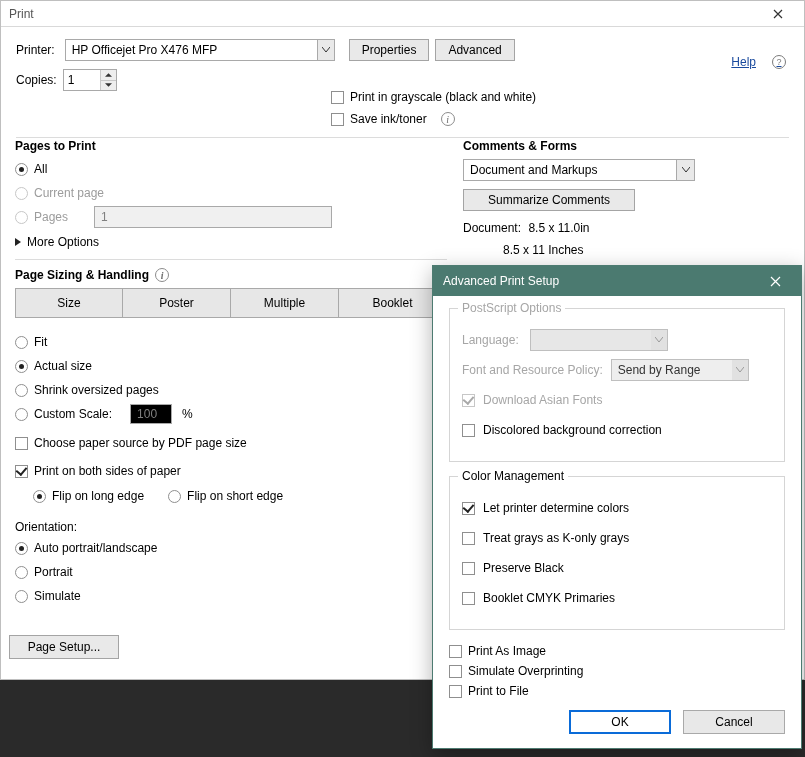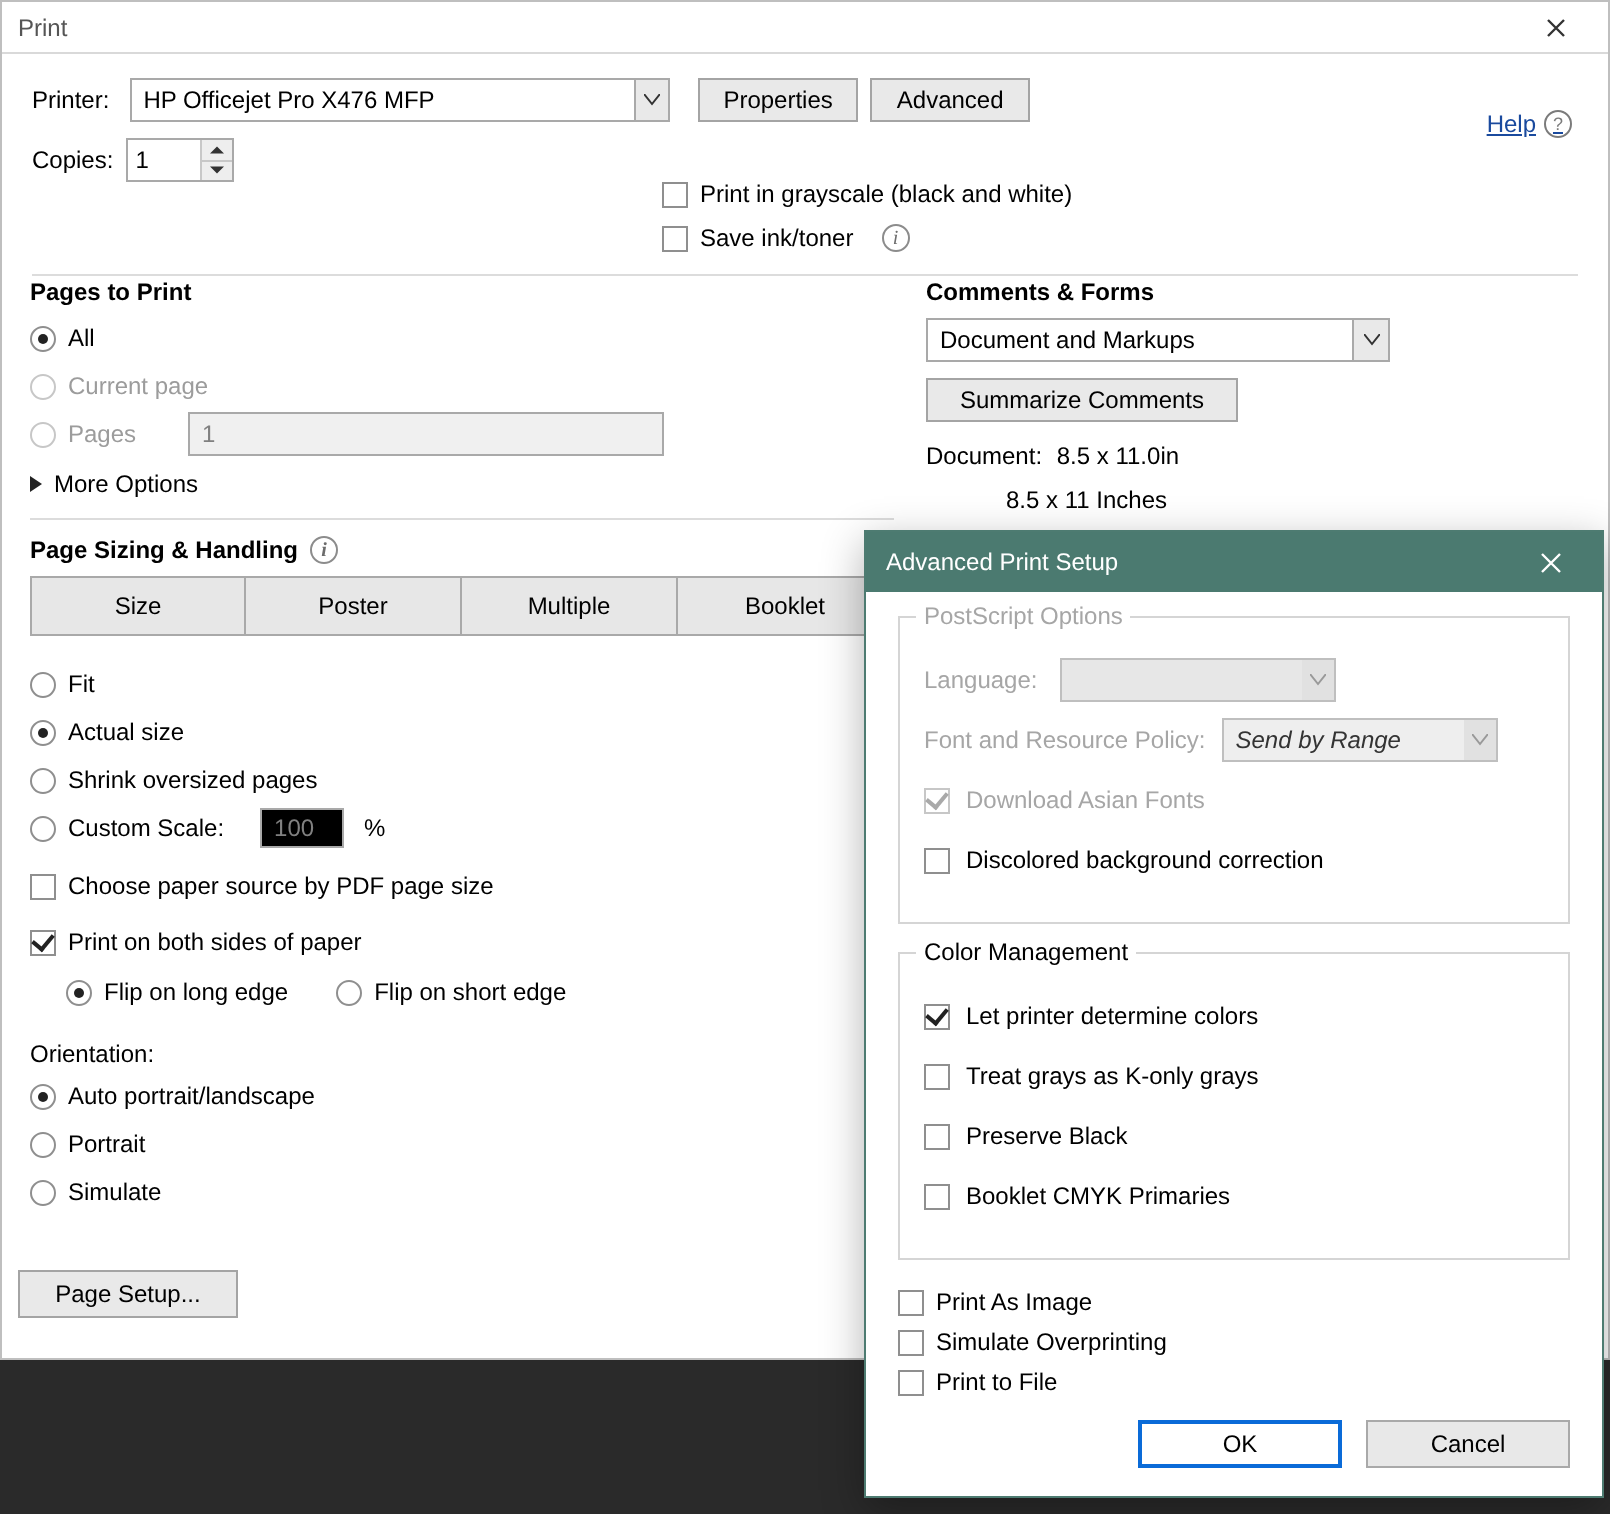--- a/index.html
+++ b/index.html
@@ -72,21 +72,21 @@
     padding: 0 12px;
     display: inline-flex; align-items: center; justify-content: center;
     font-size: 12px;
     cursor: default;
   }
 
   .help-link {
     color: #1a4a9e;
     text-decoration: underline;
     font-size: 12px;
-    display: flex; align-items: flex-end; gap: 4px;
+    display: flex; align-items: flex-end; gap: 16px;
   }
   .help-icon {
     width: 14px; height: 14px;
     border: 1px solid #7b7b7b;
     border-radius: 50%;
     display: inline-flex; align-items: center; justify-content: center;
     font-size: 9px; color: #7b7b7b;
   }
 
   .copies-row { margin-top: 4px; }
@@ -229,21 +229,21 @@
   .fs-row { display: flex; align-items: center; gap: 8px; margin: 8px 0; min-height: 22px; }
   .disabled-text { color: #a6a6a6; }
 
   .adv-sel {
     height: 22px;
     border: 1px solid #bfbfbf;
     background: #e7e7e7;
     display: flex; align-items: center;
     width: 138px;
   }
-  .adv-sel span { flex: 1; padding: 0 6px; font-size: 12px; font-style: italic; }
+  .adv-sel span { flex: 1; padding: 0 6px; font-size: 12px; }
   .adv-sel.sm { width: 138px; }
   .adv-sel .dd-btn { width: 16px; height: 20px; display:flex; align-items:center; justify-content:center; background: #e1e1e1; }
   .adv-sel.disabled span { color: #a6a6a6; }
 
   .adv-checks { margin-top: 14px; }
   .adv-checks .row { margin: 6px 0; gap: 6px; }
 
   .adv-btnrow {
     position: absolute;
     right: 16px; bottom: 14px;
@@ -430,21 +430,21 @@
       <div class="sec-title">Comments &amp; Forms</div>
       <div class="comments-select">
         <span>Document and Markups</span>
         <div class="dd-btn">
             <svg viewBox="0 0 8 6">
               <path d="M0 0 L4 5 L8 0" fill="none" stroke="#333"></path>
             </svg>
           </div>
       </div>
       <div style="height:8px"></div>
-      <div class="btn" style="width:156px">Summarize Comments</div>
+      <div class="btn" style="width:172px">Summarize Comments</div>
 
       <div class="doc-info">
         <span>Document:</span>
         <span style="margin-left:4px">8.5 x 11.0in</span>
         <div class="sub">8.5 x 11 Inches</div>
       </div>
     </div>
 
   </div>
 

